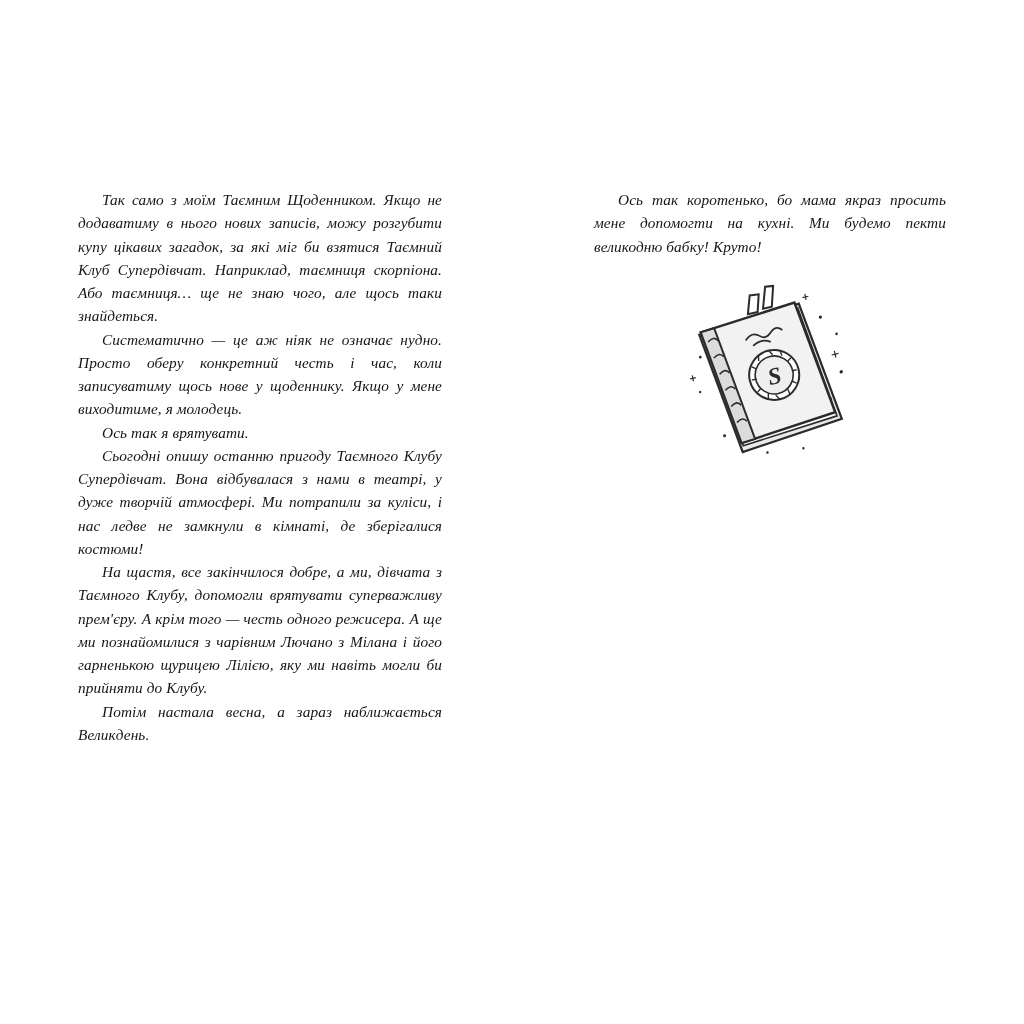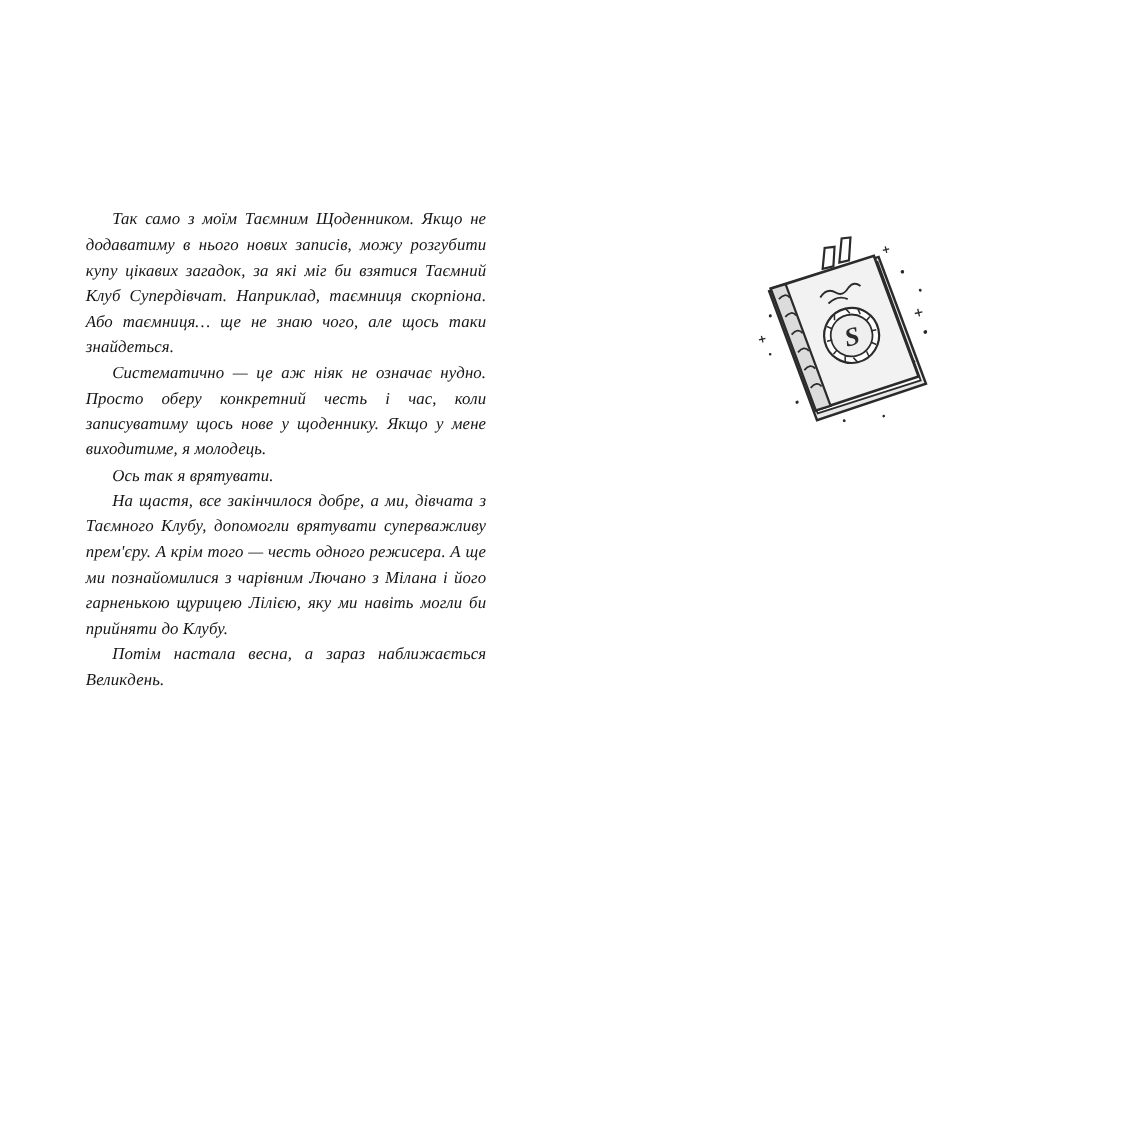--- a/index.html
+++ b/index.html
@@ -66,26 +66,30 @@
 </head>
 <body>
 
 <div class="spread">
 
   <div class="page page-left">
     <div class="body-text">
       <p>Так само з моїм Таємним Щоденником. Якщо не додаватиму в нього нових записів, можу розгубити купу цікавих загадок, за які міг би взятися Таємний Клуб Супердівчат. Наприклад, таємниця скорпіона. Або таємниця… ще не знаю чого, але щось таки знайдеться.</p>
       <p>Систематично — це аж ніяк не означає нудно. Просто оберу конкретний честь і час, коли записуватиму щось нове у щоденнику. Якщо у мене виходитиме, я молодець.</p>
       <p>Ось так я врятувати.</p>
+      <p>Сьогодні опишу останню пригоду Таємного Клубу Супердівчат. Вона відбувалася з нами в театрі, у дуже творчій атмосфері. Ми потрапили за куліси, і нас ледве не замкнули в кімнаті, де зберігалися костюми!</p>
       <p>На щастя, все закінчилося добре, а ми, дівчата з Таємного Клубу, допомогли врятувати суперважливу прем'єру. А крім того — честь одного режисера. А ще ми познайомилися з чарівним Лючано з Мілана і його гарненькою щурицею Лілією, яку ми навіть могли би прийняти до Клубу.</p>
       <p>Потім настала весна, а зараз наближається Великдень.</p>
     </div>
   </div>
 
   <div class="page page-right">
+    <div class="body-text">
+      <p>Ось так коротенько, бо мама якраз просить мене допомогти на кухні. Ми будемо пекти великодню бабку! Круто!</p>
+    </div>
 
     <div class="illustration-wrap">
       <div class="illustration">
         <svg width="230" height="190" viewBox="0 0 230 190" xmlns="http://www.w3.org/2000/svg">
           <g transform="rotate(-13 115 95)">
 
             <path d="M56 36 L160 28 L176 150 L72 160 Z" fill="#e9e9e9" stroke="#2b2b2b" stroke-width="2.2"></path>
 
             <path d="M60 40 L158 32 L172 146 L74 154 Z" fill="#fbfbfb" stroke="#2b2b2b" stroke-width="1.6"></path>
 

